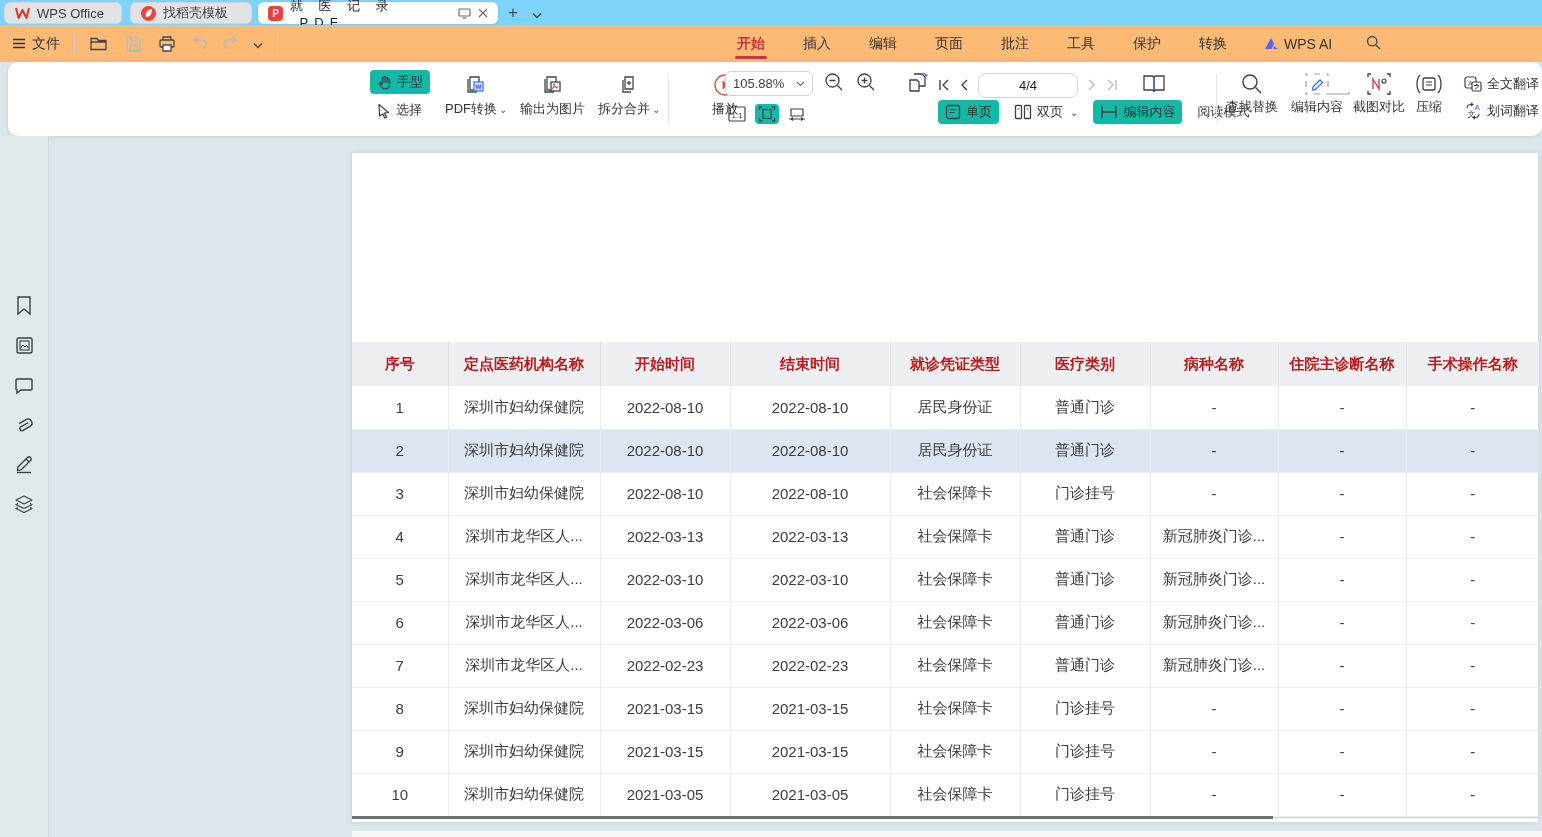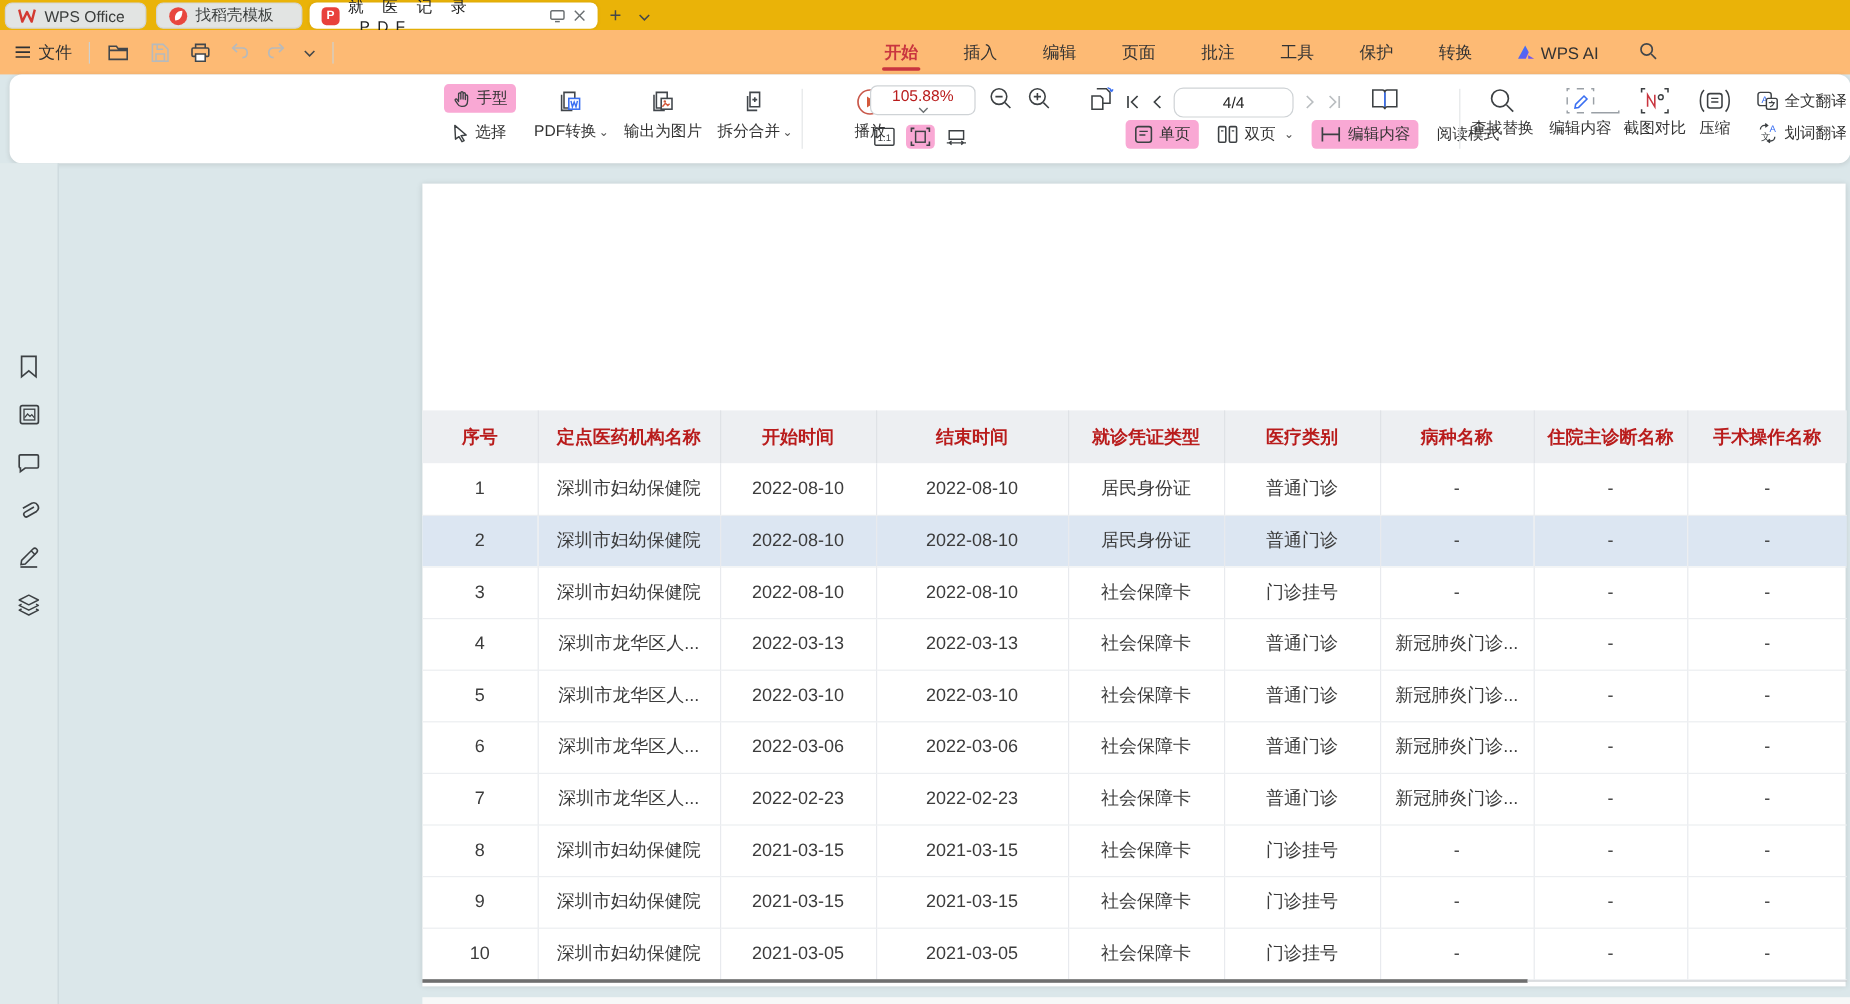--- a/index.html
+++ b/index.html
@@ -1,21 +1,21 @@
 <!DOCTYPE html>
 <html><head>
 <meta charset="utf-8">
 <style>
   * { margin:0; padding:0; box-sizing:border-box; }
   html,body { width:1542px; height:837px; overflow:hidden; }
   body { font-family:"Liberation Sans", sans-serif; color:#333; background:#dbe7ea; }
   .app { position:relative; width:1542px; height:837px; overflow:hidden; }
 
   
-  .titlebar { position:absolute; left:0; top:0; width:1542px; height:25px; background:#eab308; }
+  .titlebar { position:absolute; left:0; top:0; width:1542px; height:25px; background:#7dd3fc; }
   .tab { position:absolute; top:2px; height:22px; display:flex; align-items:center; gap:7px;
          padding:0 10px; border-radius:6px; font-size:13px; color:#3a3d3c; cursor:default; }
   .tab.inactive { background:#e2e4e3; border:1px solid #d3d5d4; }
   .tab.active { background:#ffffff; box-shadow:0 0 3px rgba(0,0,0,.08); }
   .tab .doc-title { letter-spacing:6px; font-size:13px; color:#222; }
   .badge { width:15px; height:15px; border-radius:4px; display:flex; align-items:center; justify-content:center;
            font-size:10px; font-weight:bold; color:#fff; flex:0 0 auto; }
   .badge.wps { background:transparent; color:#d33a31; font-size:13px; }
   .badge.docer { background:#e8473e; border-radius:50%; }
   .badge.pdf { background:#e8413c; }
@@ -35,26 +35,26 @@
   .menu-item.active { color:#c9353f; font-weight:bold; }
   .menu-item.active::after { content:""; position:absolute; left:0; right:0; bottom:2px; height:3px; background:#c9353f; border-radius:2px; }
   .ai-chip { display:flex; align-items:center; gap:5px; font-size:14px; color:#333; }
 
   
   .toolbar { position:absolute; left:8px; top:62px; width:1534px; height:74px; background:#fff;
              border-radius:10px; box-shadow:0 1px 4px rgba(0,0,0,.10); }
   .tbg { position:absolute; }
   .lbl { font-size:13px; color:#333; white-space:nowrap; }
   .chip { display:flex; align-items:center; gap:5px; padding:3px 7px; border-radius:4px; }
-  .chip.sel { background:#f9a8d4; }
+  .chip.sel { background:#14b8a6; }
   .stack { display:flex; flex-direction:column; align-items:center; gap:3px; }
   .tb-divider { position:absolute; top:12px; width:1px; height:50px; background:#e4e6e8; }
   .cdn { font-size:10px; color:#555; margin-left:2px; }
   .zoombox { display:flex; align-items:center; justify-content:space-between; width:88px; height:25px;
-             border:1px solid #cfd3d6; border-radius:6px; padding:0 7px; font-size:13px; color:#b91c1c; background:#fff;flex-direction:column; }
+             border:1px solid #cfd3d6; border-radius:6px; padding:0 7px; font-size:13px; color:#404040; background:#fff; }
   .pagebox { width:100px; height:25px; border:1px solid #cfd3d6; border-radius:8px; text-align:center;
              font-size:13px; color:#222; background:#fff; font-family:"Liberation Sans",sans-serif; }
   .navg { font-size:14px; color:#3c4043; }
   .navg.dis { color:#b9bdc0; }
 
   
   .sidebar { position:absolute; left:0; top:136px; width:49px; height:701px; background:#e0eaec; border-right:1px solid #cbd8dc; }
   .side-ic { position:absolute; left:12px; width:24px; height:24px; display:flex; align-items:center; justify-content:center; }
 
   

